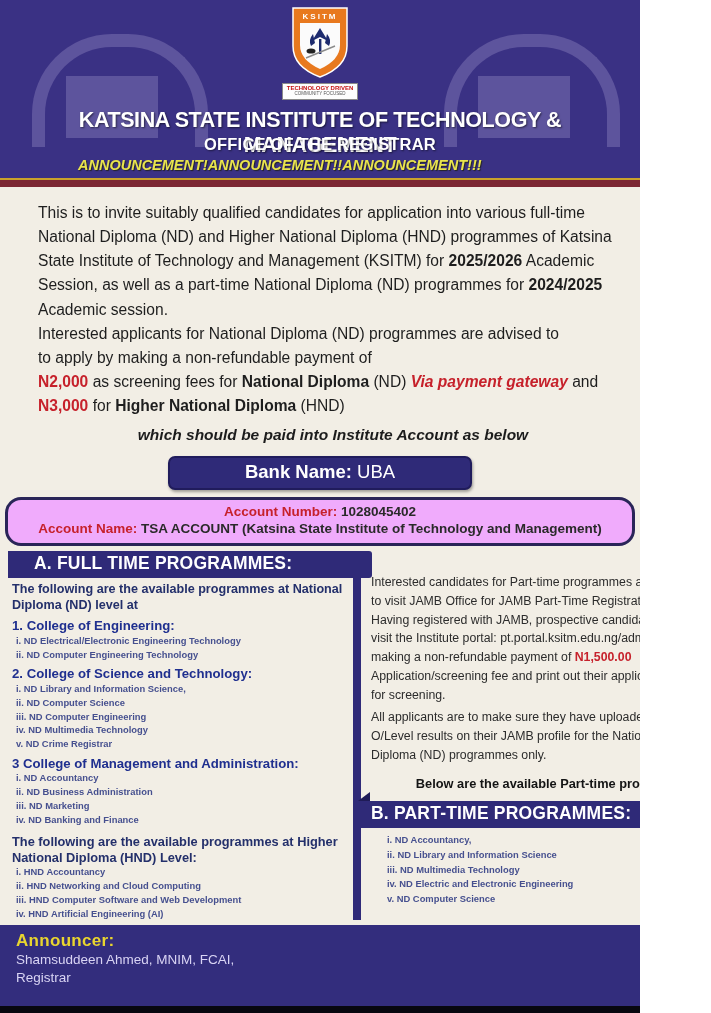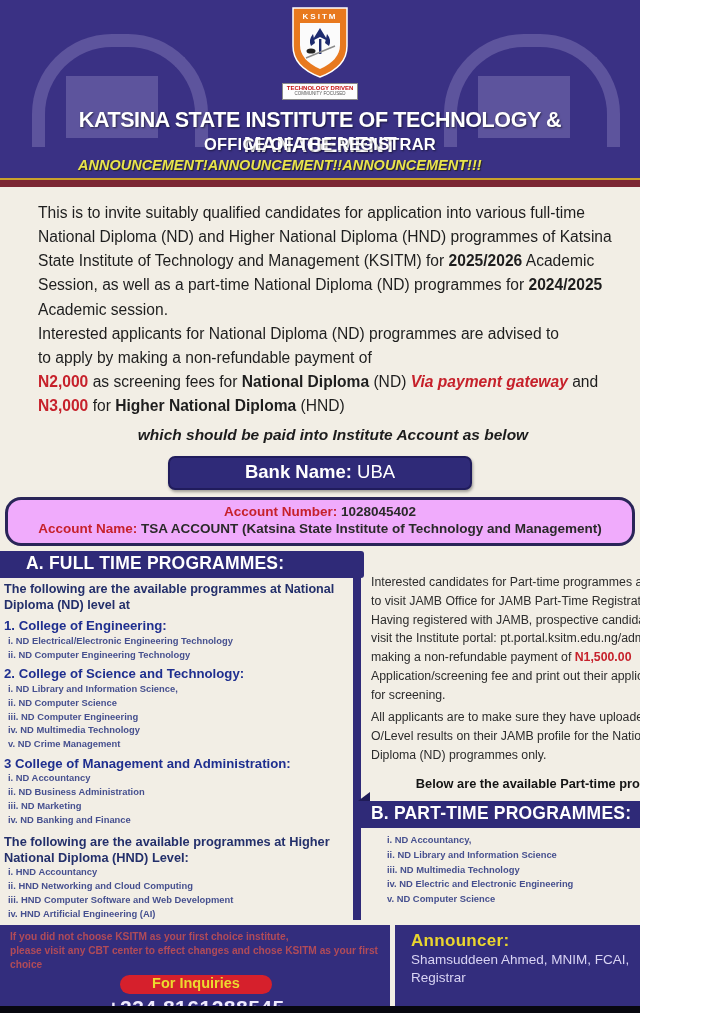--- a/index.html
+++ b/index.html
@@ -43,21 +43,21 @@
   .bank-banner .lbl{font-weight:800;}
   .account-box{width:612px;margin:0 auto;background:#f0abfc;border:3px solid #2a2558;border-radius:16px;
     text-align:center;padding:4px 6px 7px;}
   .acct-l1{font-size:13.5px;color:#2a2a2a;font-weight:bold;}
   .acct-l2{font-size:13.5px;color:#2a2a2a;font-weight:bold;margin-top:2px;}
   .acct-lbl{color:#c6212b;font-weight:800;}
 
   
   .columns{position:relative;margin-top:5px;height:369px;overflow:hidden;}
   .divider{position:absolute;left:353px;top:25px;bottom:0;width:8px;background:#2f2a78;}
-  .col-left{position:absolute;left:0;top:0;width:352px;}
+  .col-left{position:absolute;left:0;top:0;width:352px;padding-left:8px;}
   .col-right{position:absolute;left:371px;top:22px;width:330px;}
   .banner{position:relative;background:#2f2a78;color:#fff;font-weight:800;letter-spacing:.2px;}
   .banner-a{width:338px;font-size:17.5px;padding:2px 0 4px 26px;border-radius:0 3px 3px 0;}
   .banner-a::before{content:"";position:absolute;left:0;top:-7px;border-style:solid;border-width:0 0 7px 11px;
     border-color:transparent transparent #1f1b57 transparent;}
   .banner-b{margin-left:-13px;font-size:17.5px;padding:2px 0 4px 13px;}
   .banner-b::before{content:"";position:absolute;left:0;top:-9px;border-style:solid;border-width:0 0 9px 12px;
     border-color:transparent transparent #1f1b57 transparent;}
   .ft-intro{margin:4px 2px 0 4px;font-size:12.6px;font-weight:bold;color:#24306b;line-height:1.22;}
   .college{margin:5px 0 0 4px;font-size:13.2px;font-weight:800;color:#1f2f8f;line-height:1.2;}
@@ -145,21 +145,21 @@
 
       <div class="college">1. College of Engineering:</div>
       <div class="nd-item">i.  ND Electrical/Electronic Engineering Technology</div>
       <div class="nd-item">ii. ND Computer Engineering Technology</div>
 
       <div class="college">2. College of Science and Technology:</div>
       <div class="nd-item">i. ND Library and Information Science,</div>
       <div class="nd-item">ii. ND Computer Science</div>
       <div class="nd-item">iii. ND Computer Engineering</div>
       <div class="nd-item">iv. ND Multimedia Technology</div>
-      <div class="nd-item">v. ND Crime Management</div>
+      <div class="nd-item">v. ND Crime Registrar</div>
 
       <div class="college">3 College of Management and Administration:</div>
       <div class="nd-item">i.  ND Accountancy</div>
       <div class="nd-item">ii.  ND Business Administration</div>
       <div class="nd-item">iii. ND Marketing</div>
       <div class="nd-item">iv. ND Banking and Finance</div>
 
       <div class="hnd-intro">The following are the available programmes at Higher National Diploma (HND) Level:</div>
       <div class="nd-item">i.   HND Accountancy</div>
       <div class="nd-item">ii.  HND Networking and Cloud Computing</div>
@@ -177,26 +177,20 @@
         <div class="pt-item">i.   ND Accountancy,</div>
         <div class="pt-item">ii.  ND Library and Information Science</div>
         <div class="pt-item">iii. ND Multimedia Technology</div>
         <div class="pt-item">iv. ND Electric and Electronic Engineering</div>
         <div class="pt-item">v.  ND Computer Science</div>
       </div>
     </div>
   </div>
 
   <div class="footer">
-    <div class="notice-box">
-      <div class="notice-line">If you did not choose KSITM as your first choice institute,</div>
-      <div class="notice-line">please visit any CBT center to effect changes and chose KSITM as your first choice</div>
-      <div class="inq-pill">For Inquiries</div>
-      <div class="phone">+234 8161288545</div>
-    </div>
     <div class="announcer-box">
       <div class="annc-label">Announcer:</div>
       <div class="annc-name">Shamsuddeen Ahmed, MNIM, FCAI,</div>
       <div class="annc-title">Registrar</div>
     </div>
   </div>
   <div class="bottom-strip"></div>
 
 </div>
 

